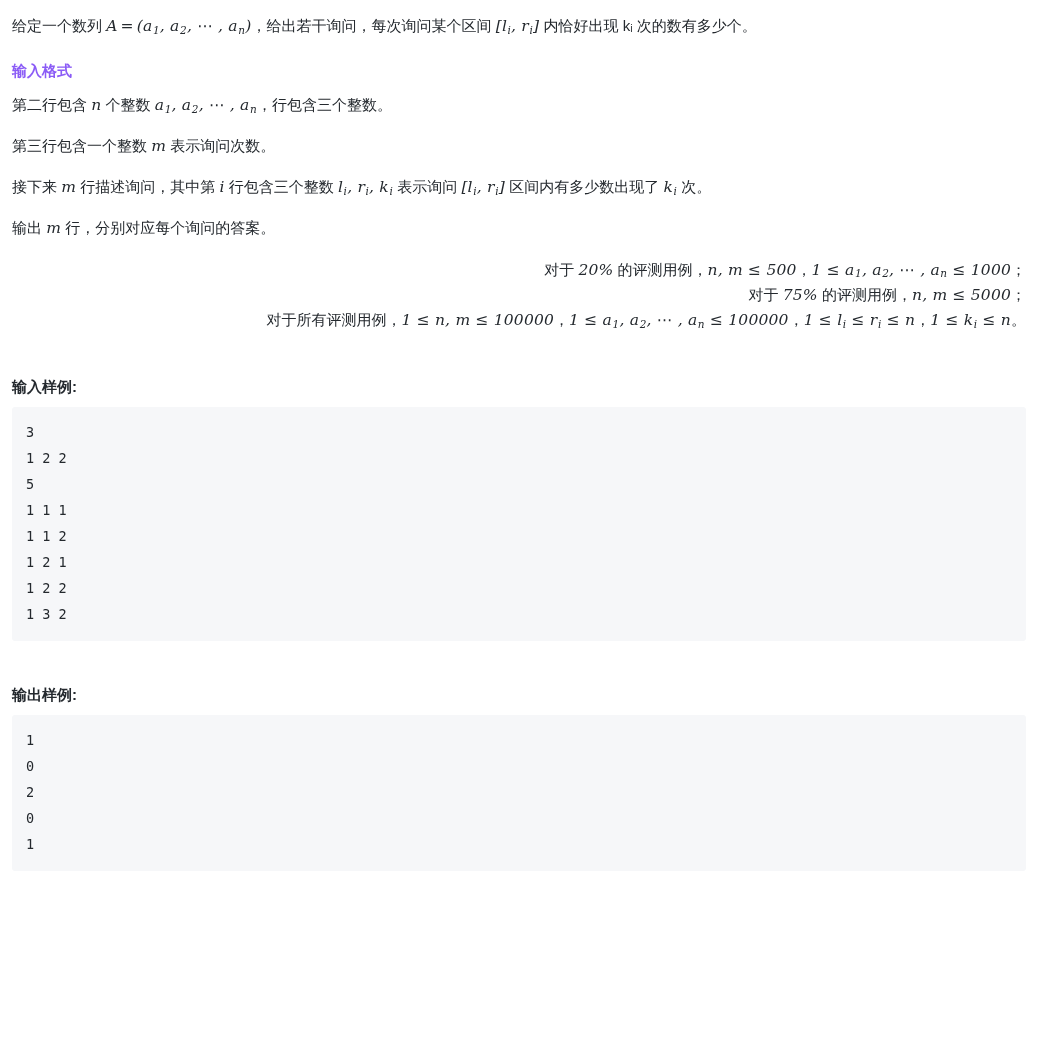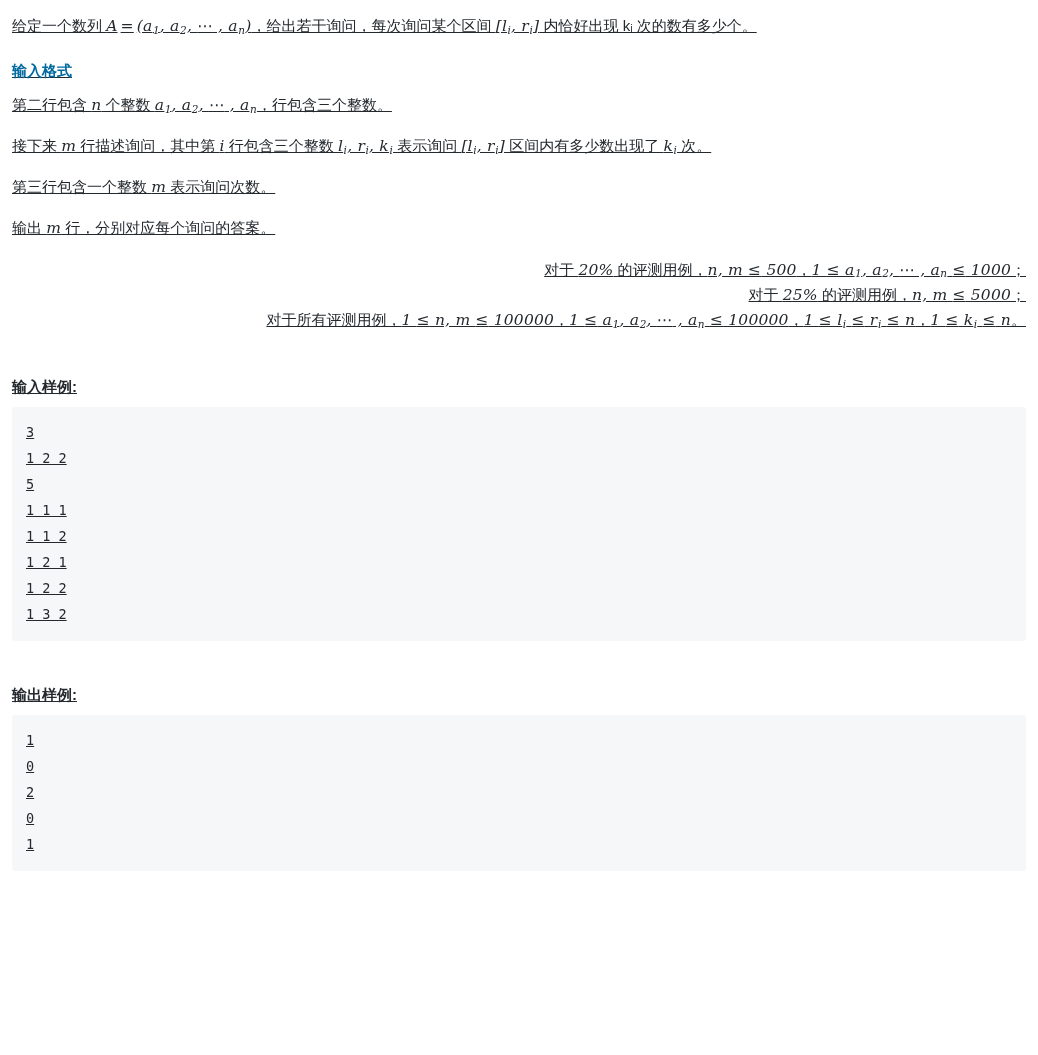--- a/index.html
+++ b/index.html
@@ -12,37 +12,36 @@
     min-height: 1055px;
     font-family: "Liberation Sans", sans-serif;
     color: #24292e;
     font-size: 15px;
     line-height: 1.6;
   }
   .page {
     padding: 14px 12px 0 12px;
     box-sizing: border-box;
     width: 1038px;
-    text-decoration: underline;
   }
   p.para {
     margin: 0 0 16px 0;
     font-size: 15px;
     line-height: 1.62;
     color: #24292e;
   }
   p.tight {
     margin: 0;
     line-height: 1.62;
   }
   h3.section {
     font-size: 15px;
     font-weight: bold;
     margin: 22px 0 10px 0;
-    color: #0369a1;
+    color: #8b5cf6;
   }
   h3.section:first-of-type { margin-top: 20px; }
   .math {
     font-family: "DejaVu Serif", "Liberation Serif", serif;
     font-style: italic;
     font-size: 15.5px;
     letter-spacing: .2px;
   }
   .math .up { font-style: normal; }
   .math sub {
@@ -81,39 +80,39 @@
   </p>
 
   <h3 class="section">输入格式</h3>
 
 
   <p class="para">
     <span>第二行包含 </span><span class="math">n</span><span> 个整数 </span><span class="math">a<sub>1</sub>, a<sub>2</sub>, <span class="up">⋯</span> , a<sub>n</sub></span><span>，行包含三个整数。</span>
   </p>
 
   <p class="para">
-    <span>接下来 </span><span class="math">m</span><span> 行描述询问，其中第 </span><span class="math">i</span><span> 行包含三个整数 </span><span class="math">l<sub>i</sub>, r<sub>i</sub>, k<sub>i</sub></span><span> 表示询问 </span><span class="math">[l<sub>i</sub>, r<sub>i</sub>]</span><span> 区间内有多少数出现了 </span><span class="math">k<sub>i</sub></span><span> 次。</span>
+    <span>第三行包含一个整数 </span><span class="math">m</span><span> 表示询问次数。</span>
   </p>
 
   <p class="para">
-    <span>第三行包含一个整数 </span><span class="math">m</span><span> 表示询问次数。</span>
+    <span>接下来 </span><span class="math">m</span><span> 行描述询问，其中第 </span><span class="math">i</span><span> 行包含三个整数 </span><span class="math">l<sub>i</sub>, r<sub>i</sub>, k<sub>i</sub></span><span> 表示询问 </span><span class="math">[l<sub>i</sub>, r<sub>i</sub>]</span><span> 区间内有多少数出现了 </span><span class="math">k<sub>i</sub></span><span> 次。</span>
   </p>
 
 
   <p class="para">
     <span>输出 </span><span class="math">m</span><span> 行，分别对应每个询问的答案。</span>
   </p>
 
 
   <div class="ranges">
     <p class="tight">
       <span>对于 </span><span class="math">20%</span><span> 的评测用例，</span><span class="math">n, m <span class="up">≤</span> 500</span><span>，</span><span class="math">1 <span class="up">≤</span> a<sub>1</sub>, a<sub>2</sub>, <span class="up">⋯</span> , a<sub>n</sub> <span class="up">≤</span> 1000</span><span>；</span>
     </p>
     <p class="tight">
-      <span>对于 </span><span class="math">25%</span><span> 的评测用例，</span><span class="math">n, m <span class="up">≤</span> 5000</span><span>；</span>
+      <span>对于 </span><span class="math">75%</span><span> 的评测用例，</span><span class="math">n, m <span class="up">≤</span> 5000</span><span>；</span>
     </p>
     <p class="tight">
       <span>对于所有评测用例，</span><span class="math">1 <span class="up">≤</span> n, m <span class="up">≤</span> 100000</span><span>，</span><span class="math">1 <span class="up">≤</span> a<sub>1</sub>, a<sub>2</sub>, <span class="up">⋯</span> , a<sub>n</sub> <span class="up">≤</span> 100000</span><span>，</span><span class="math">1 <span class="up">≤</span> l<sub>i</sub> <span class="up">≤</span> r<sub>i</sub> <span class="up">≤</span> n</span><span>，</span><span class="math">1 <span class="up">≤</span> k<sub>i</sub> <span class="up">≤</span> n</span><span>。</span>
     </p>
   </div>
 
   <div class="sample-label">输入样例:</div>
   <div class="codeblock">3
 1 2 2
 5

